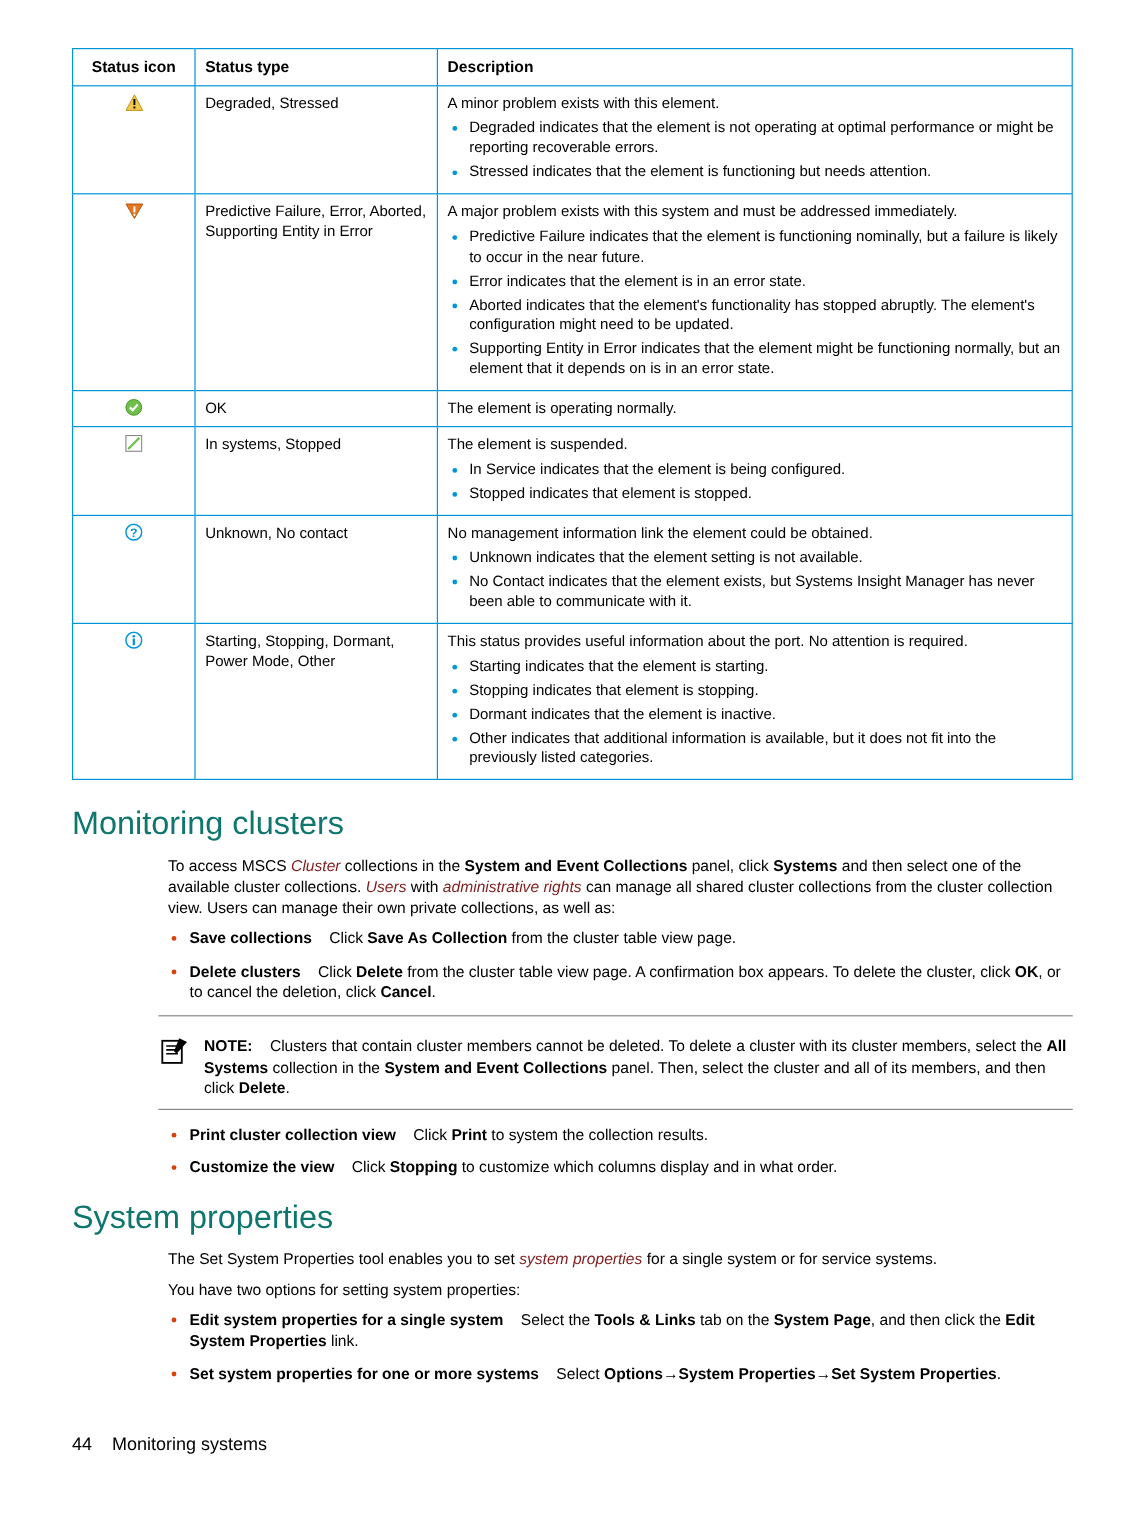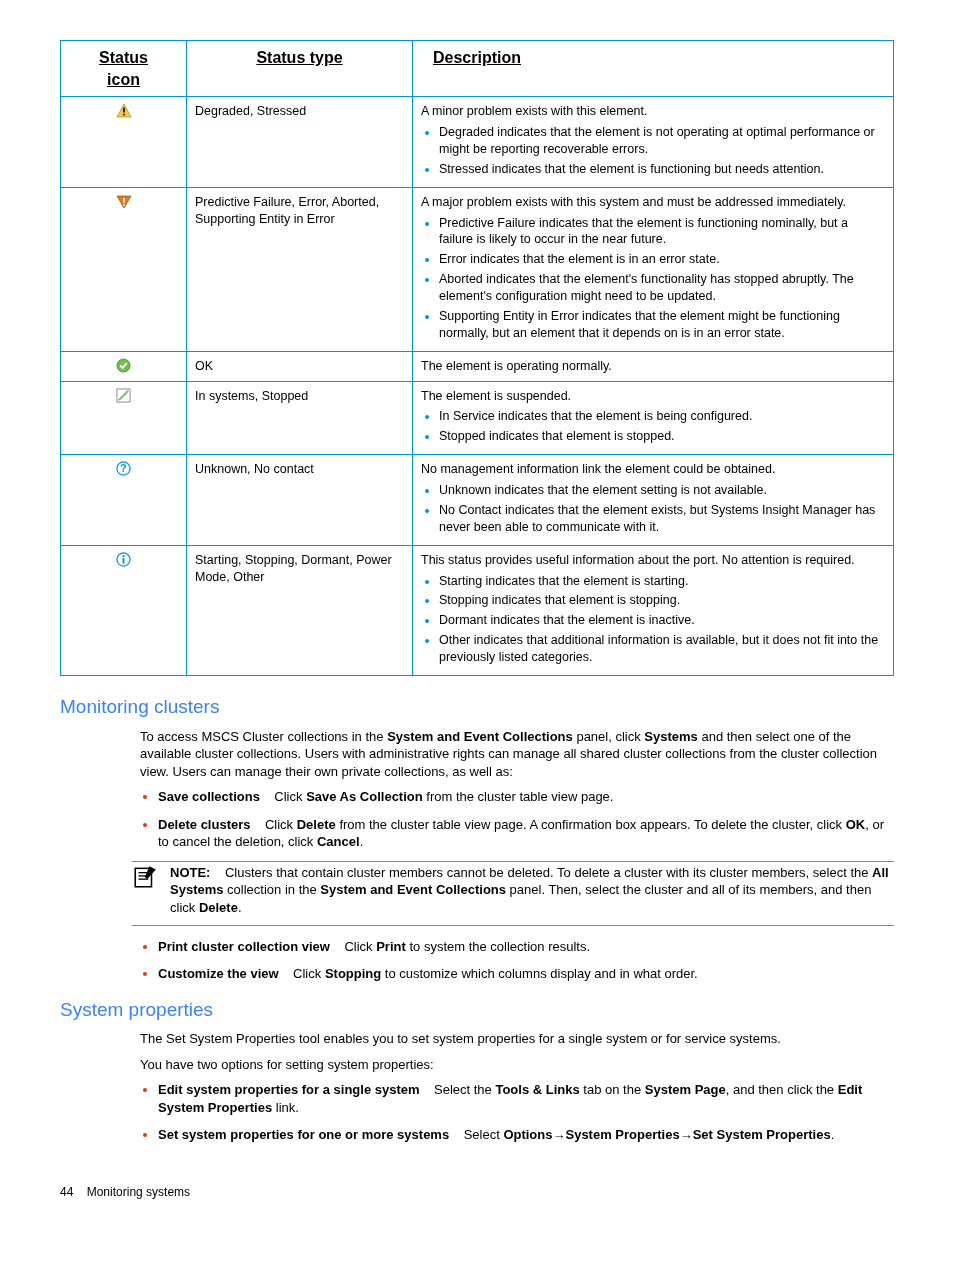--- a/index.html
+++ b/index.html
@@ -15,79 +15,78 @@
     border-collapse: collapse;
     width: 100%;
     margin-bottom: 18px;
   }
   table, th, td {
     border: 1px solid #0096d6;
   }
   th {
     font-weight: bold;
     text-align: left;
-    padding: 6px 20px;
-    font-size: 16px;
+    padding: 6px 8px;
+    font-size: 13px;
     vertical-align: top;
-    text-decoration: underline;
   }
   td {
     padding: 6px 8px;
     vertical-align: top;
     font-size: 12.5px;
   }
   .col-icon { width: 85px; text-align:center;}
-  .col-type { width: 185px; text-align: center; }
+  .col-type { width: 185px; }
   .col-desc { }
   td ul {
     margin: 4px 0 0 0;
     padding-left: 18px;
   }
   td ul li {
     margin-bottom: 3px;
   }
   td ul li::marker {
     color: #0096d6;
   }
   h2 {
     font-family: Arial, Helvetica, sans-serif;
     font-weight: normal;
-    color: #3b82f6;
-    font-size: 19px;
+    color: #0f766e;
+    font-size: 27px;
     margin: 14px 0 8px 0;
   }
   .body-text {
     margin: 6px 0 8px 80px;
   }
   .body-list {
     margin: 4px 0 8px 80px;
     padding-left: 18px;
   }
   .body-list > li {
     margin-bottom: 10px;
   }
   .body-list > li::marker {
     color: #d7410b;
   }
-  .italic-link { color: #000000; }
+  .italic-link { font-style: italic; color: #7f1d1d; }
   .note-block {
     margin: 10px 0 12px 72px;
     border-top: 1px solid #888;
     border-bottom: 1px solid #888;
-    padding: 2px 0 8px 0;
+    padding: 16px 0 8px 0;
     display: flex;
     gap: 10px;
   }
   .note-icon {
     flex: 0 0 28px;
     font-size: 22px;
   }
   .footer {
     margin-top: 40px;
-    font-size: 12px;
+    font-size: 15px;
   }
   .icon-cell svg { display:block; margin:0 auto;}
 </style>
 </head>
 <body>
 
 <table>
   <thead>
     <tr>
       <th class="col-icon">Status icon</th>

